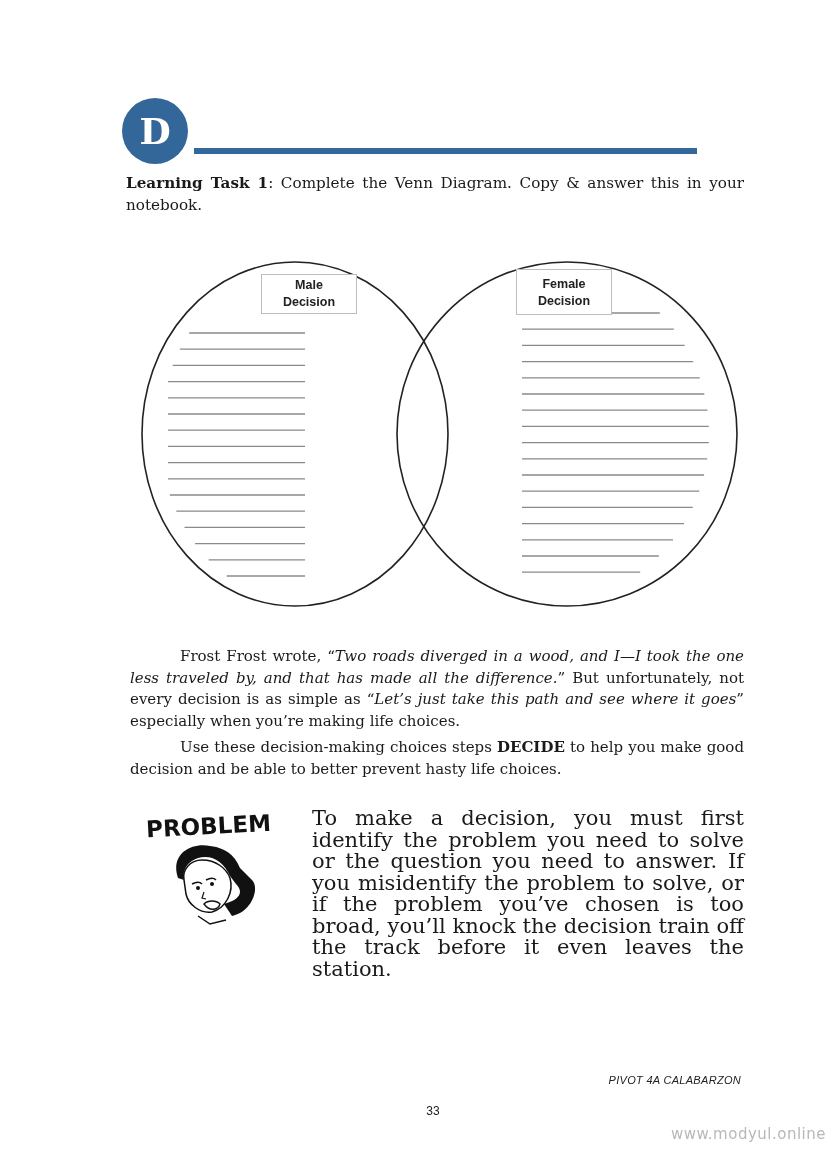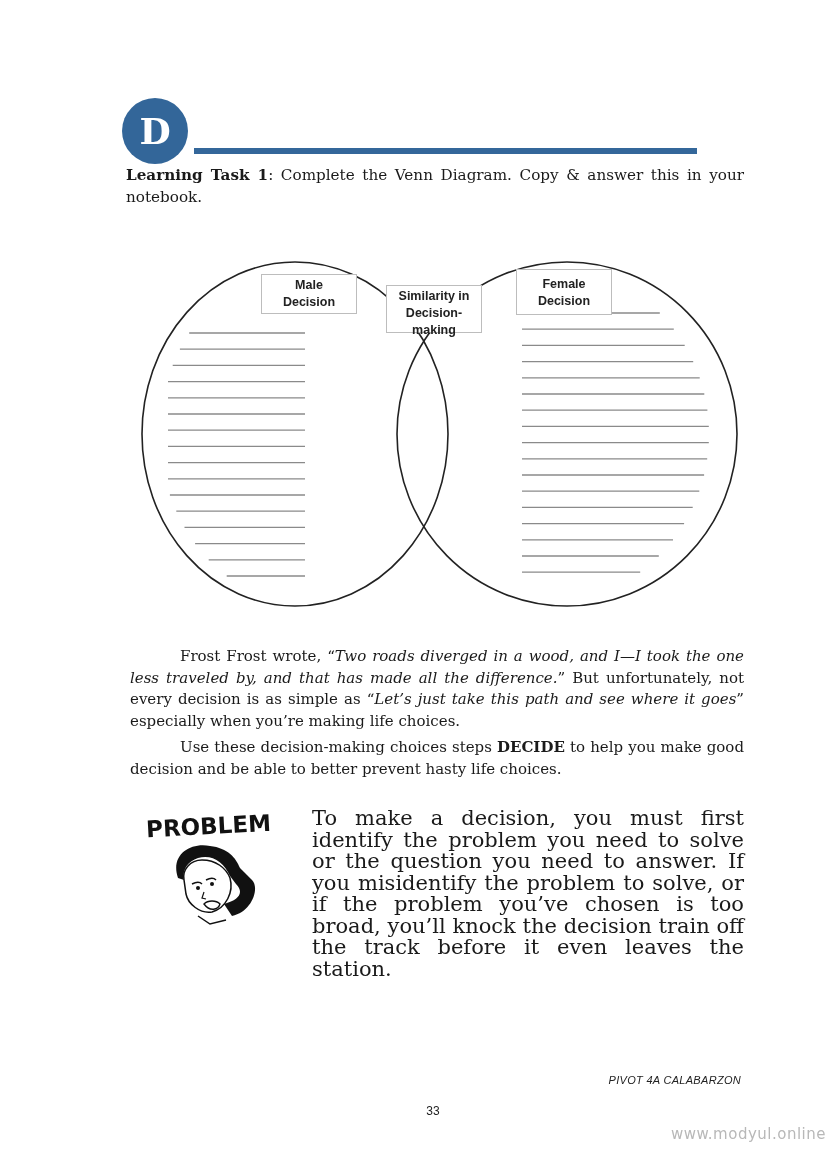--- a/index.html
+++ b/index.html
@@ -1,20 +1,20 @@
 <!DOCTYPE html>
 <html><head>
 <meta charset="utf-8">
 <style>
   html, body { margin:0; padding:0; background:#ffffff; }
   body { width:826px; height:1169px; position:relative; overflow:hidden; font-family:"DejaVu Serif", serif; color:#1a1a1a; }
   .badge { position:absolute; left:122px; top:98px; width:66px; height:66px; border-radius:50%; background:#336699; color:#fff;
            font-family:"DejaVu Serif", serif; font-weight:bold; font-size:36px; line-height:66px; text-align:center; }
   .rule { position:absolute; left:194px; top:148px; width:503px; height:6px; background:#34679a; }
-  .task { position:absolute; left:126px; top:164px; width:618px; font-size:15.2px; line-height:22px; text-align:justify; text-align-last:left; }
+  .task { position:absolute; left:126px; top:172px; width:618px; font-size:15.2px; line-height:22px; text-align:justify; text-align-last:left; }
   .task b { font-weight:bold; }
   .venn { position:absolute; left:130px; top:252px; width:620px; height:370px; }
   .lbl { position:absolute; background:#fff; border:1px solid #bdbdbd; font-family:"Liberation Sans", sans-serif; font-weight:bold;
          font-size:12.5px; line-height:17px; text-align:center; color:#222; }
   .para { position:absolute; left:130px; width:614px; font-size:15px; line-height:21.5px; text-align:justify; }
   .para .indent { display:inline-block; width:50px; }
   .para i { font-style:italic; }
   .para b { font-weight:bold; }
   .problem-img { position:absolute; left:140px; top:800px; width:150px; height:130px; }
   .problem-text { position:absolute; left:312px; top:808px; width:432px; font-size:21px; line-height:21.5px; text-align:justify; }
@@ -70,25 +70,20 @@
         <line x1="392.0" x2="528.8" y1="304" y2="304" stroke="#8a8a8a" stroke-width="1.3"></line>
         <line x1="392.0" x2="510.2" y1="320.2" y2="320.2" stroke="#8a8a8a" stroke-width="1.3"></line>
       </g>
     <ellipse cx="165" cy="182" rx="153" ry="172" fill="none" stroke="#222" stroke-width="1.6"></ellipse>
     <ellipse cx="437" cy="182" rx="170" ry="172" fill="none" stroke="#222" stroke-width="1.6"></ellipse>
   </svg>
   <div class="lbl" style="left:131px;top:22px;width:94px;height:36px;padding-top:2px;">
     <div>Male</div>
     <div>Decision</div>
   </div>
-  <div class="lbl" style="left:256px;top:33px;width:94px;height:44px;padding-top:2px;">
-    <div>Similarity in</div>
-    <div>Decision-</div>
-    <div>making</div>
-  </div>
   <div class="lbl" style="left:386px;top:17px;width:94px;height:38px;padding-top:6px;">
     <div>Female</div>
     <div>Decision</div>
   </div>
 </div>
 
 <div class="para" style="top:646px;"><span class="indent"></span><span>Frost Frost wrote, “</span><i>Two roads diverged in a wood, and I—I took the one less traveled by, and that has made all the difference.</i><span>” But unfortunately, not every decision is as simple as “</span><i>Let’s just take this path and see where it goes</i><span>” especially when you’re making life choices.</span></div>
 
 <div class="para" style="top:737px;"><span class="indent"></span><span>Use these decision-making choices steps </span><b>DECIDE</b><span> to help you make good decision and be able to better prevent hasty life choices.</span></div>
 

